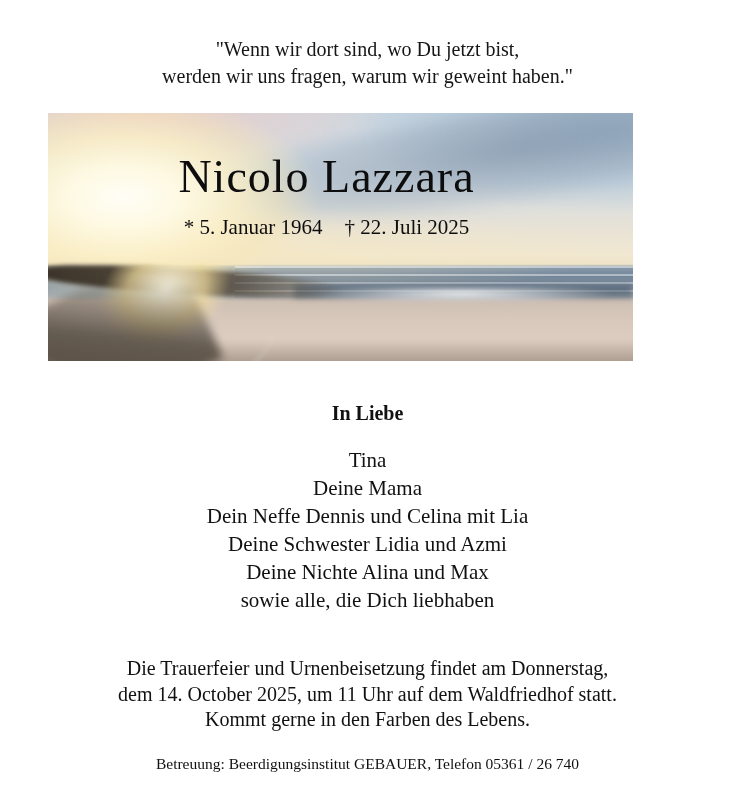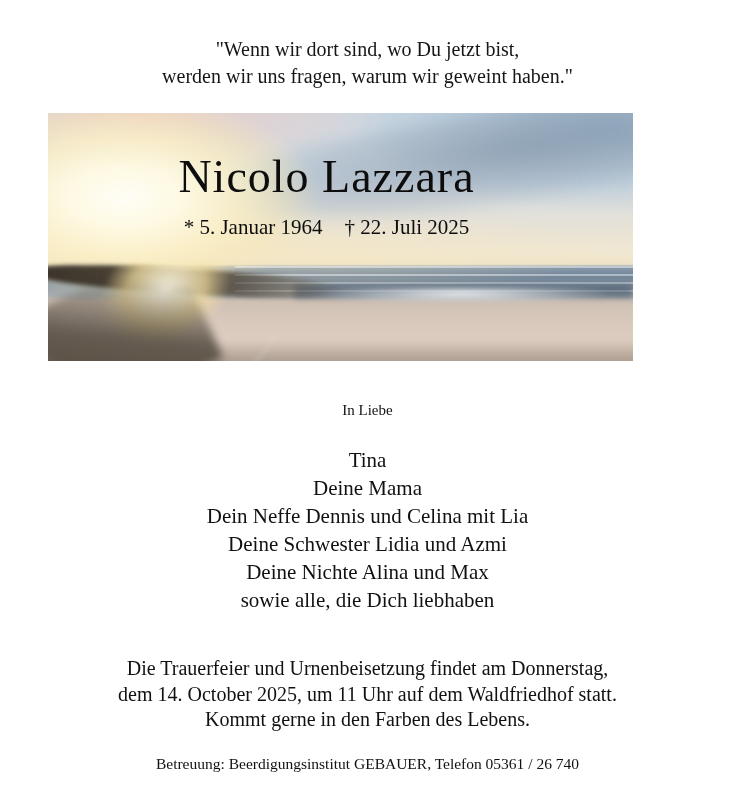--- a/index.html
+++ b/index.html
@@ -174,22 +174,22 @@
     margin-top: 12px;
     font-size: 21px;
   }
   .dates .death { margin-left: 22px; }
 
   
   .tribute-heading {
     position: absolute;
     top: 402px;
     width: 100%;
-    font-size: 15px;
-    font-weight: normal;
+    font-size: 20px;
+    font-weight: bold;
   }
   .tribute-names {
     position: absolute;
     top: 446px;
     width: 100%;
     font-size: 21px;
     line-height: 28px;
   }
 
   

